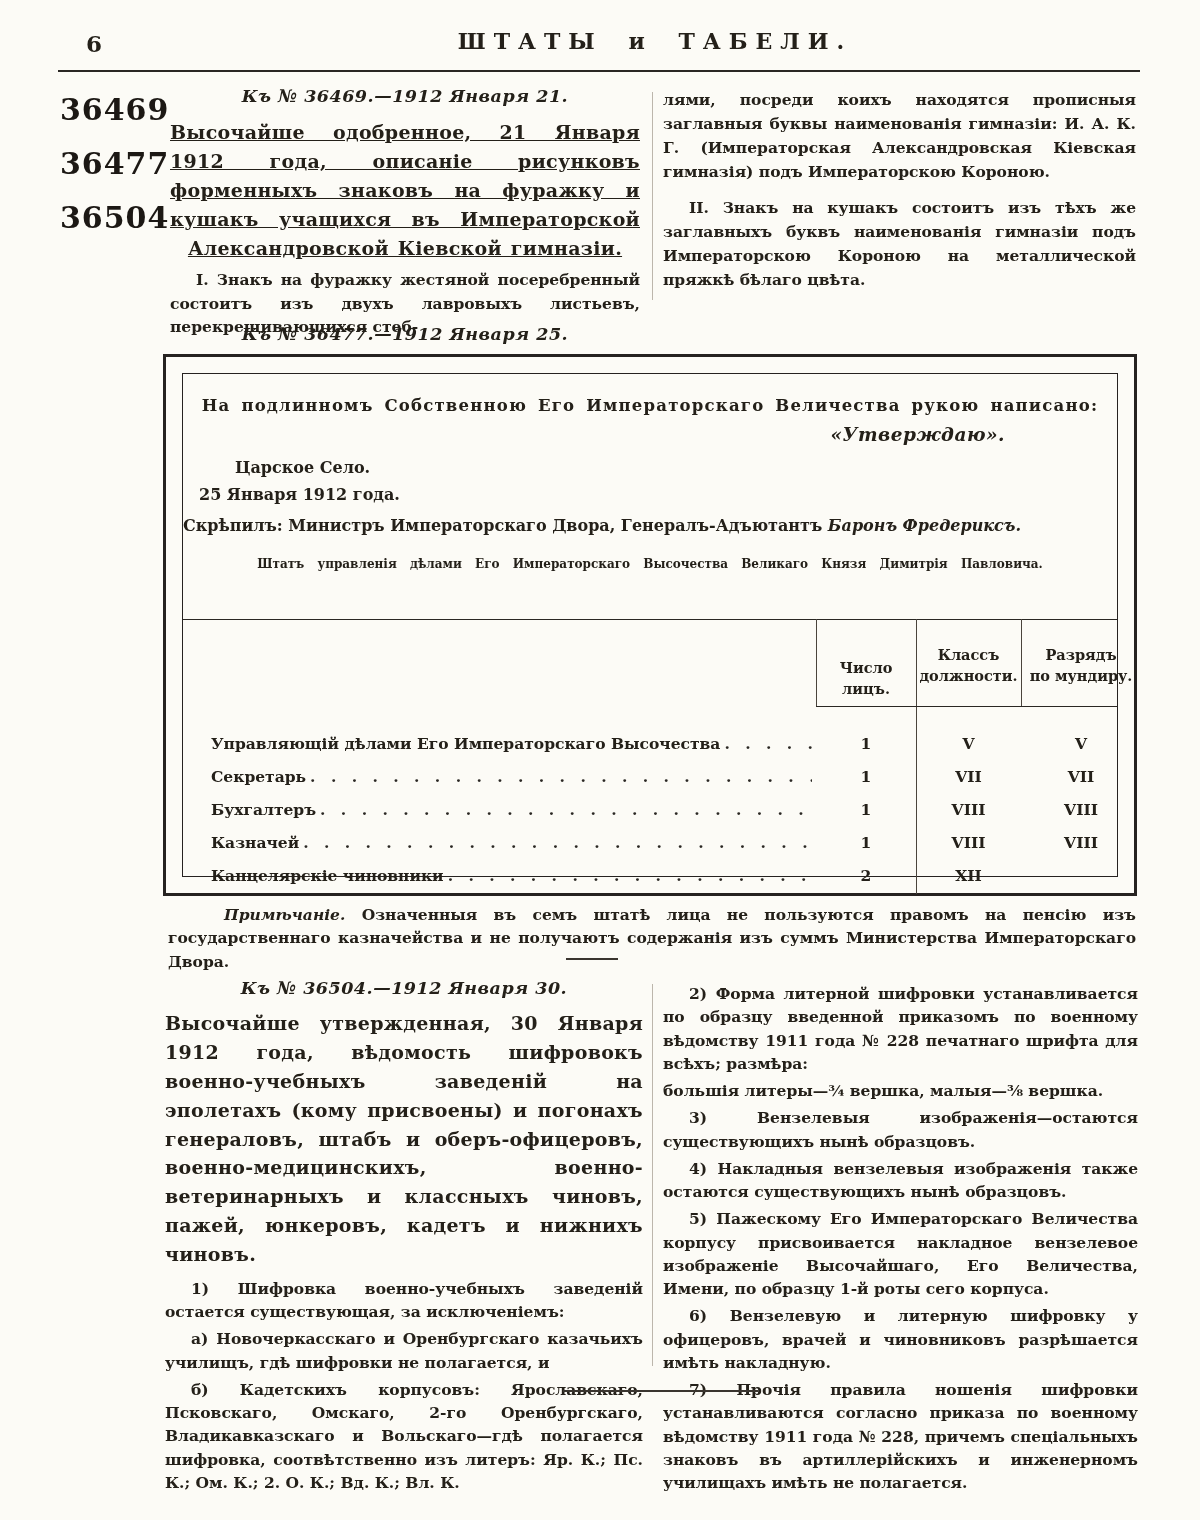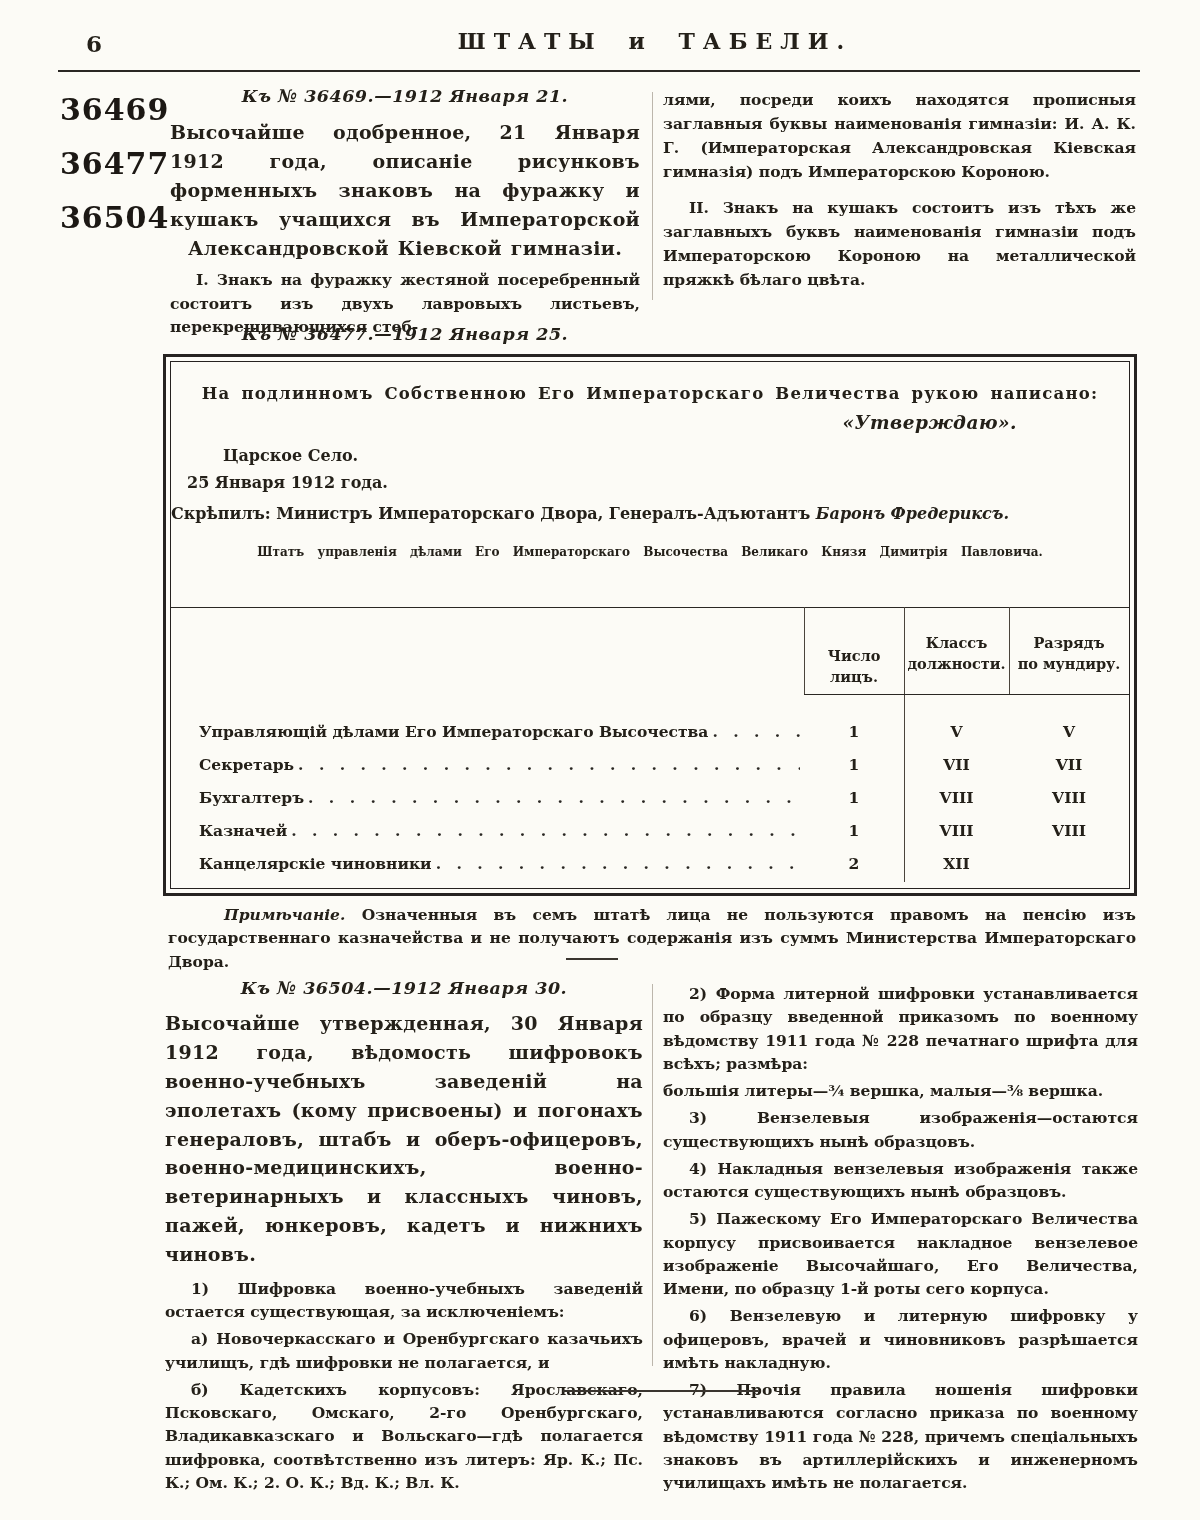--- a/index.html
+++ b/index.html
@@ -17,21 +17,21 @@
   .col-rule { position:absolute; width:1px; background:#bcb6ac; }
 
   .decree-heading { font-size:17.5px; font-weight:bold; font-style:italic; text-align:center; letter-spacing:0.5px; }
   .decree-title { font-size:19px; font-weight:bold; text-align:justify; text-align-last:center; line-height:1.52; letter-spacing:0.3px; word-spacing:2px; }
   .decree-title.full-last { text-align-last:justify; }
   .body-par { font-size:15.5px; font-weight:bold; text-align:justify; line-height:1.5; }
   .indent { text-indent:26px; }
   .ital { font-style:italic; }
 
   
-  #approval-box { position:absolute; left:163px; top:354px; width:974px; height:542px; border:3px solid #262220; padding:4px; }
+  #approval-box { position:absolute; left:163px; top:354px; width:974px; height:542px; border:3px solid #262220; padding:16px; }
   #approval-box-inner { position:relative; width:100%; height:100%; border:1px solid #262220; }
   .abs { position:absolute; }
   .box-hline { position:absolute; height:1px; background:#2a2723; }
   .vline { position:absolute; width:1px; background:#4a443c; }
   #box-inscription { top:22px; left:0; right:0; text-align:center; font-size:16.5px; font-weight:bold; letter-spacing:1.2px; word-spacing:4px; }
   #box-approval { top:50px; right:112px; font-size:18.5px; font-weight:bold; font-style:italic; letter-spacing:0.5px; }
   #box-place { top:84px; left:52px; font-size:16px; font-weight:bold; }
   #box-date { top:111px; left:16px; font-size:16px; font-weight:bold; }
   #box-countersign { top:142px; left:0; right:0; text-align:left; font-size:16px; font-weight:bold; }
   #staff-title { top:180px; left:42px; right:42px; font-size:12px; font-weight:bold; text-align:justify; text-align-last:center; word-spacing:9px; line-height:1.75; }
@@ -64,21 +64,21 @@
 
   <div class="margin-num" style="top:92px;text-align:center;">36469</div>
   <div class="margin-num" style="top:146px;">36477</div>
   <div class="margin-num" style="top:200px;">36504</div>
 
   <div class="col-rule" style="left:652px;top:92px;height:208px;"></div>
   <div class="col-rule" style="left:652px;top:984px;height:382px;"></div>
 
   <div style="position:absolute;left:170px;top:86px;width:470px;">
     <div class="decree-heading">Къ № 36469.—1912 Января 21.</div>
-    <p class="decree-title" style="margin:12px 0 6px;">Высочайше одобренное, 21 Января 1912 года, описаніе рисунковъ форменныхъ знаковъ на фуражку и кушакъ учащихся въ Императорской Александровской Кіевской гимназіи.</p>
+    <p class="decree-title" style="margin:12px 0 6px;text-decoration:underline;">Высочайше одобренное, 21 Января 1912 года, описаніе рисунковъ форменныхъ знаковъ на фуражку и кушакъ учащихся въ Императорской Александровской Кіевской гимназіи.</p>
     <p class="body-par indent">I. Знакъ на фуражку жестяной посеребренный состоитъ изъ двухъ лавровыхъ листьевъ, перекрещивающихся стеб-</p>
   </div>
 
   <div style="position:absolute;left:663px;top:88px;width:473px;">
     <p class="body-par" style="line-height:1.55;">лями, посреди коихъ находятся прописныя заглавныя буквы наименованія гимназіи: И. А. К. Г. (Императорская Александровская Кіевская гимназія) подъ Императорскою Короною.</p>
     <p class="body-par indent" style="line-height:1.55;margin-top:12px;">II. Знакъ на кушакъ состоитъ изъ тѣхъ же заглавныхъ буквъ наименованія гимназіи подъ Императорскою Короною на металлической пряжкѣ бѣлаго цвѣта.</p>
   </div>
 
   <div class="decree-heading" style="position:absolute;left:170px;top:324px;width:470px;">Къ № 36477.—1912 Января 25.</div>
 

